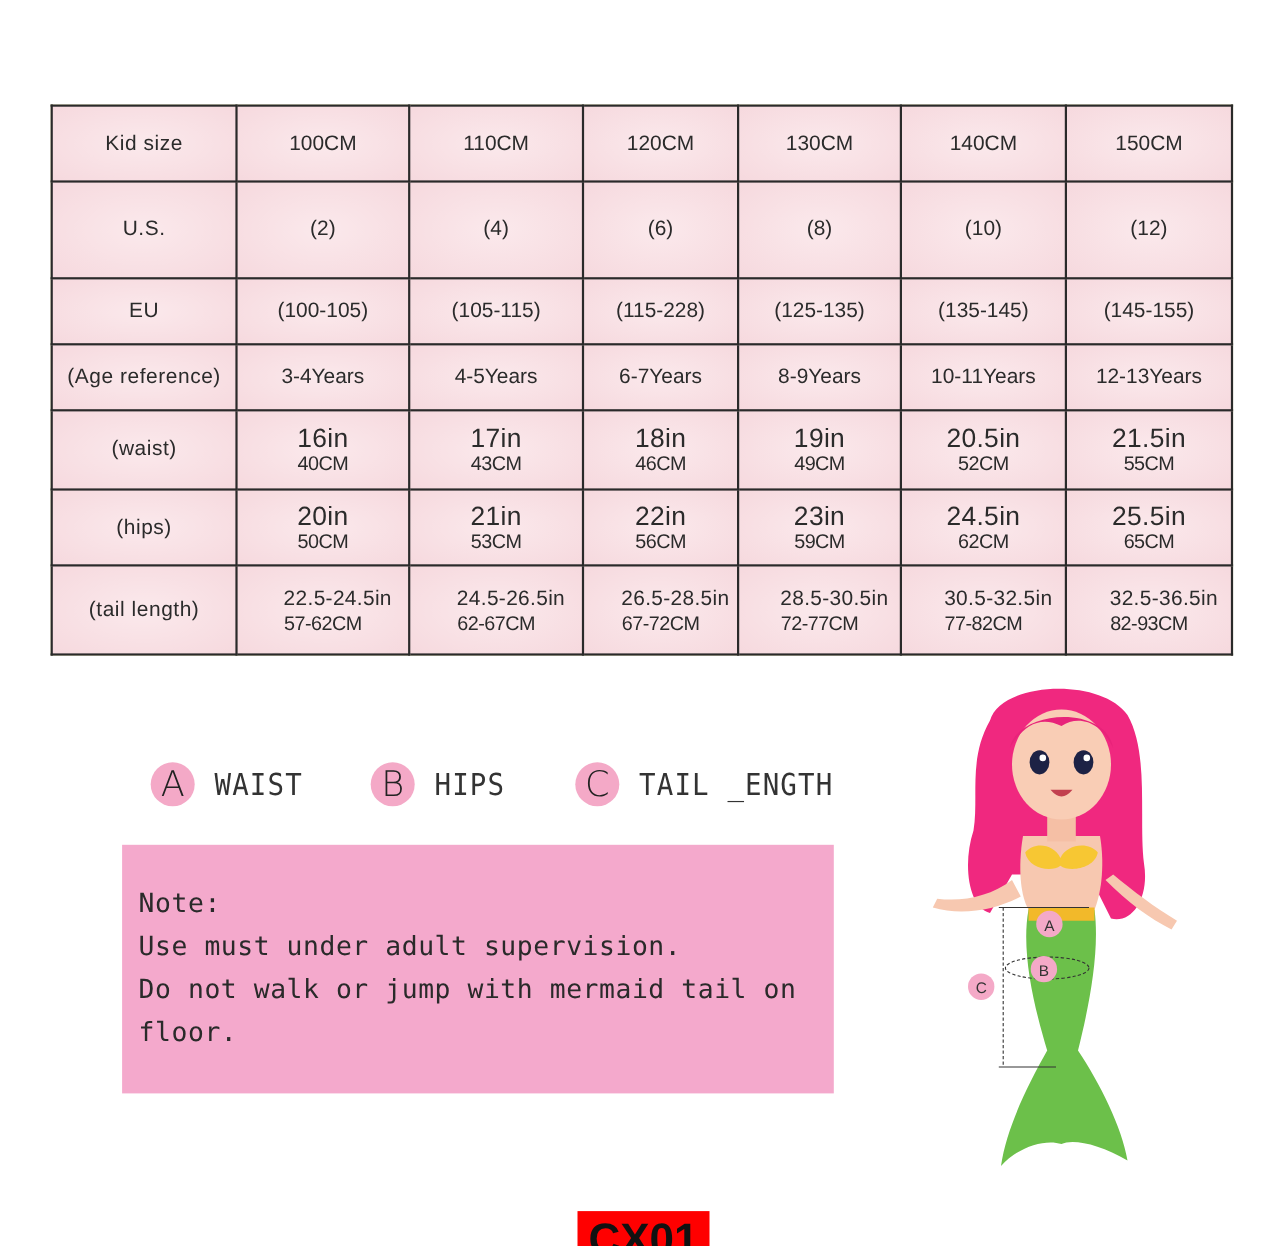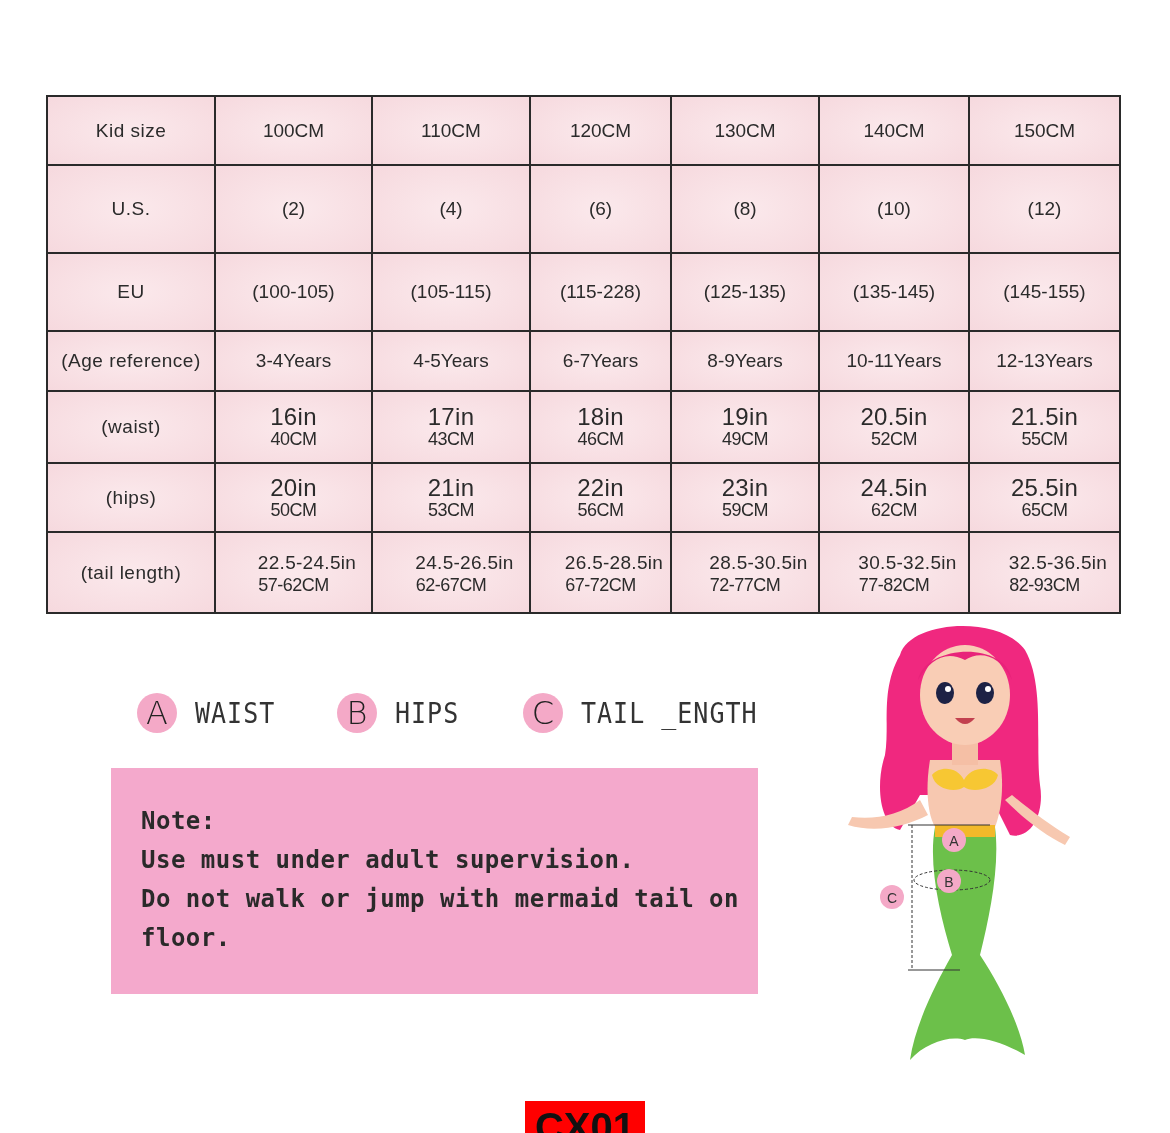--- a/index.html
+++ b/index.html
@@ -34,21 +34,21 @@
     .legend-label {
       font-family: "DejaVu Sans Mono", "Liberation Mono", monospace; font-size: 25px; color: #333;
       margin-left: 18px; letter-spacing: 1px; transform: scaleY(1.1);
     }
     .li-a { position: absolute; left: 0; top: 0; }
     .li-b { position: absolute; left: 200px; top: 0; }
     .li-c { position: absolute; left: 386px; top: 0; white-space: nowrap; }
 
     .note-box {
       position: absolute; left: 111px; top: 768px; width: 647px; height: 226px;
-      background: #f4a9cc; box-sizing: border-box; padding: 34px 18px 0 30px; font-weight: bold;
+      background: #f4a9cc; box-sizing: border-box; padding: 34px 18px 0 15px;
     }
     .note-line {
       font-family: "DejaVu Sans Mono", "Liberation Mono", monospace; font-size: 24px; color: #2a2a2a;
       line-height: 39px; letter-spacing: 0.5px; white-space: nowrap;
     }
 
     .mermaid { position: absolute; left: 840px; top: 615px; width: 250px; height: 455px; }
 
     .code-badge {
       position: absolute; left: 525px; top: 1101px; width: 120px; height: 40px;
@@ -84,21 +84,21 @@
   </tr>
   <tr style="height:88px">
     <td class="rowlabel">U.S.</td>
     <td class="plain">(2)</td>
     <td class="plain">(4)</td>
     <td class="plain">(6)</td>
     <td class="plain">(8)</td>
     <td class="plain">(10)</td>
     <td class="plain">(12)</td>
   </tr>
-  <tr style="height:78px">
+  <tr style="height:60px">
     <td class="rowlabel">EU</td>
     <td class="plain">(100-105)</td>
     <td class="plain">(105-115)</td>
     <td class="plain">(115-228)</td>
     <td class="plain">(125-135)</td>
     <td class="plain">(135-145)</td>
     <td class="plain">(145-155)</td>
   </tr>
   <tr style="height:60px">
     <td class="rowlabel">(Age reference)</td>

